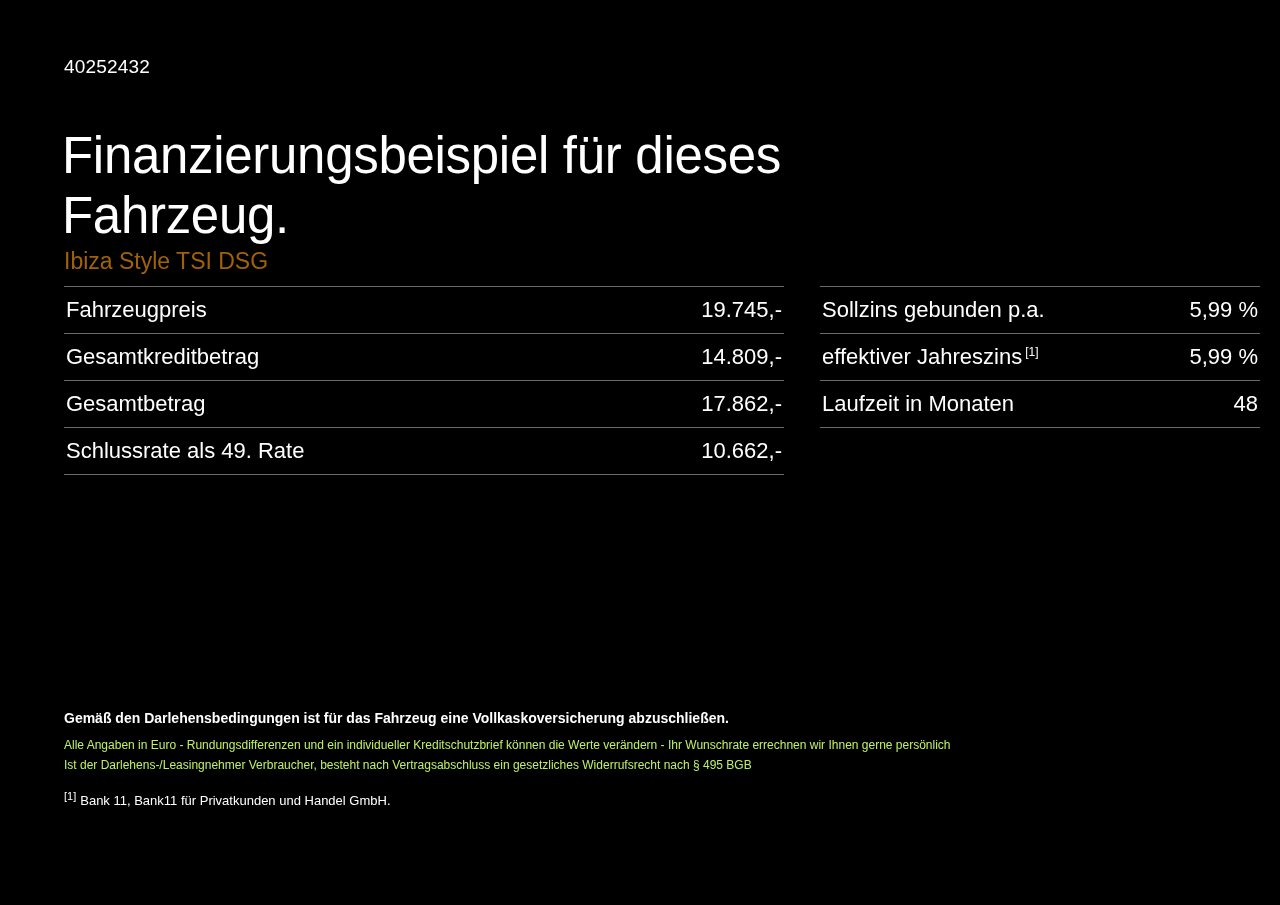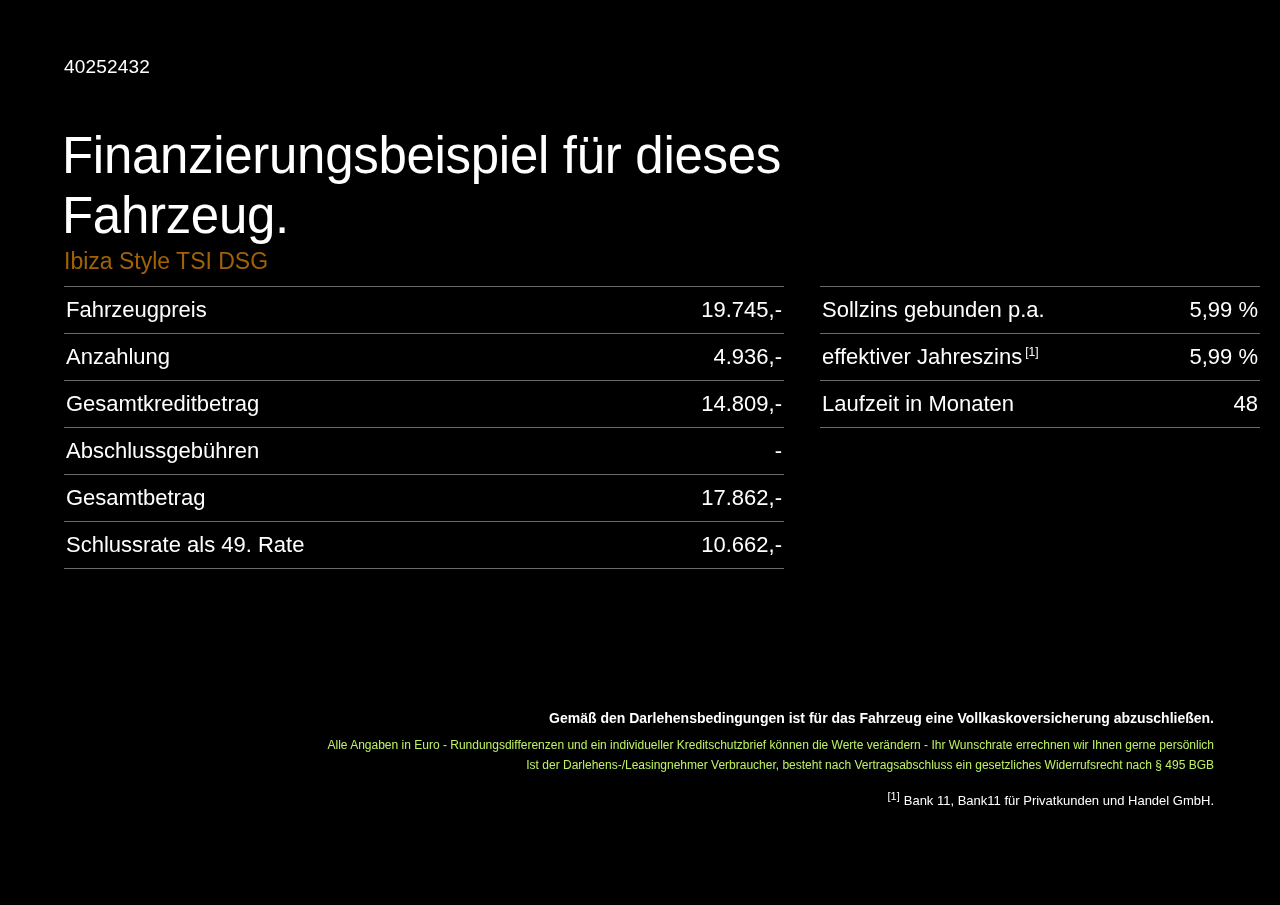--- a/index.html
+++ b/index.html
@@ -89,21 +89,20 @@
     font-size: 12px;
     vertical-align: super;
     margin-left: 3px;
   }
 
   .notes {
     position: absolute;
     left: 64px;
     top: 710px;
     width: 1150px;
-    text-align: right;
   }
   .notes .strong {
     font-size: 14px;
     font-weight: bold;
     color: #ffffff;
     margin-bottom: 12px;
   }
   .notes .line {
     font-size: 12px;
     color: #bef264;
@@ -135,30 +134,22 @@
   <div class="columns">
 
     <div class="col col-left">
       <table class="fin">
         <tbody>
           <tr>
             <td class="label">Fahrzeugpreis</td>
             <td class="value">19.745,-</td>
           </tr>
           <tr>
-            <td class="label">Anzahlung</td>
-            <td class="value">4.936,-</td>
-          </tr>
-          <tr>
             <td class="label">Gesamtkreditbetrag</td>
             <td class="value">14.809,-</td>
-          </tr>
-          <tr>
-            <td class="label">Abschlussgebühren</td>
-            <td class="value">-</td>
           </tr>
           <tr>
             <td class="label">Gesamtbetrag</td>
             <td class="value">17.862,-</td>
           </tr>
           <tr>
             <td class="label">Schlussrate als 49. Rate</td>
             <td class="value">10.662,-</td>
           </tr>
         </tbody>

